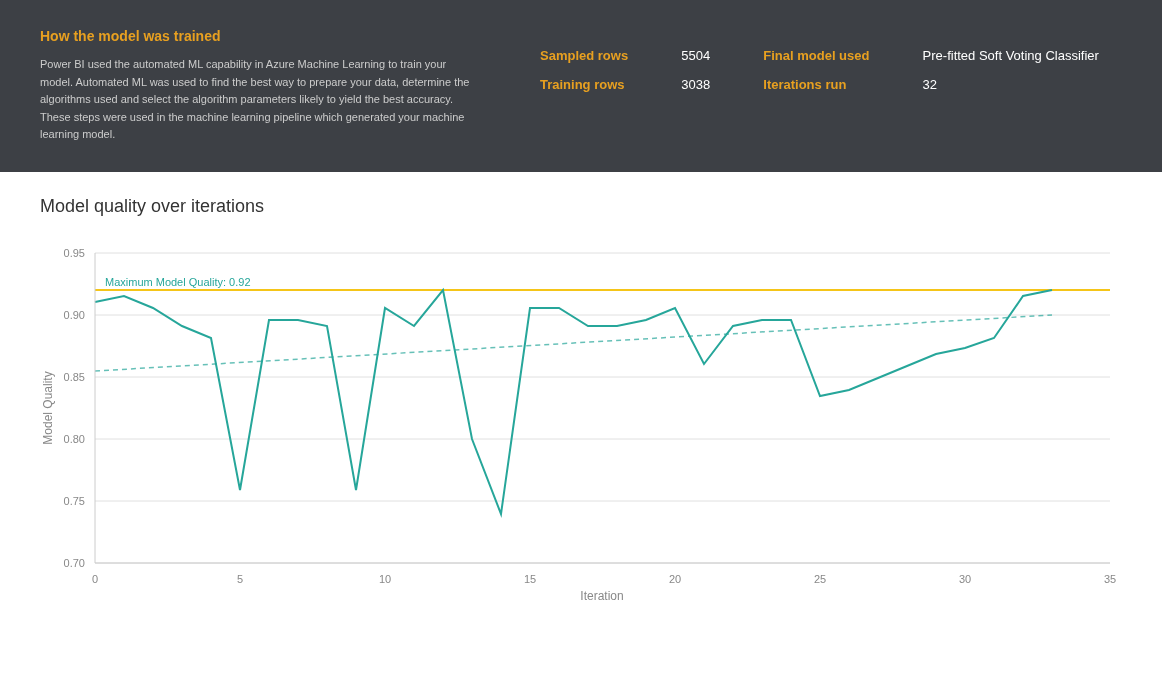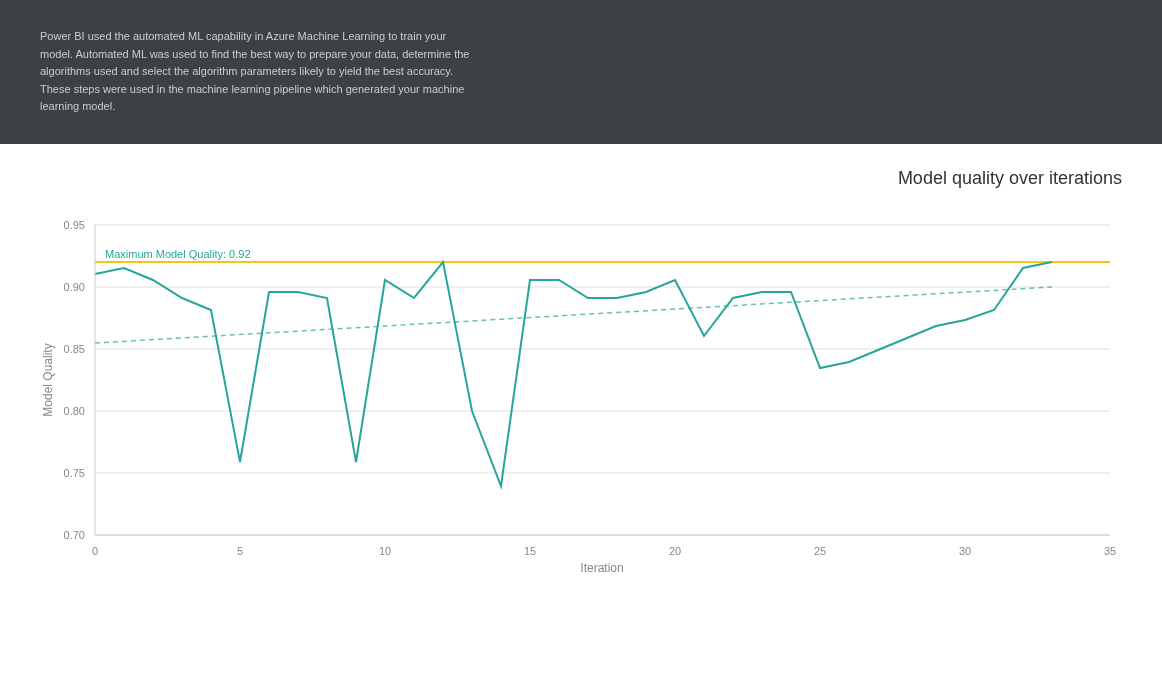--- a/index.html
+++ b/index.html
@@ -58,21 +58,20 @@
     }
 
     .stat-value-long {
       color: #ffffff;
       font-size: 13px;
     }
 
     .chart-section {
       padding: 24px 40px 20px 40px;
       background: #fff;
-      text-align: right;
     }
 
     .chart-title {
       font-size: 18px;
       font-weight: 300;
       color: #333;
       margin-bottom: 16px;
     }
 
     .chart-container {
@@ -84,21 +83,33 @@
     svg.chart {
       width: 100%;
       height: 100%;
     }
   </style>
 </head>
 <body>
 
 <div class="top-panel">
   <div class="description-block">
+    <h2>How the model was trained</h2>
     <p>Power BI used the automated ML capability in Azure Machine Learning to train your model. Automated ML was used to find the best way to prepare your data, determine the algorithms used and select the algorithm parameters likely to yield the best accuracy. These steps were used in the machine learning pipeline which generated your machine learning model.</p>
+  </div>
+  <div class="stats-block">
+    <span class="stat-label">Sampled rows</span>
+    <span class="stat-value">5504</span>
+    <span class="stat-label-gray">Final model used</span>
+    <span class="stat-value-long">Pre-fitted Soft Voting Classifier</span>
+
+    <span class="stat-label">Training rows</span>
+    <span class="stat-value">3038</span>
+    <span class="stat-label-gray">Iterations run</span>
+    <span class="stat-value">32</span>
   </div>
 </div>
 
 <div class="chart-section">
   <div class="chart-title">Model quality over iterations</div>
   <div class="chart-container">
     <svg class="chart" viewBox="0 0 1082 360" preserveAspectRatio="xMidYMid meet">
 
       <line x1="55" y1="10" x2="1070" y2="10" stroke="#e0e0e0" stroke-width="1"></line>
       <text x="45" y="14" text-anchor="end" font-size="11" fill="#888">0.95</text>

